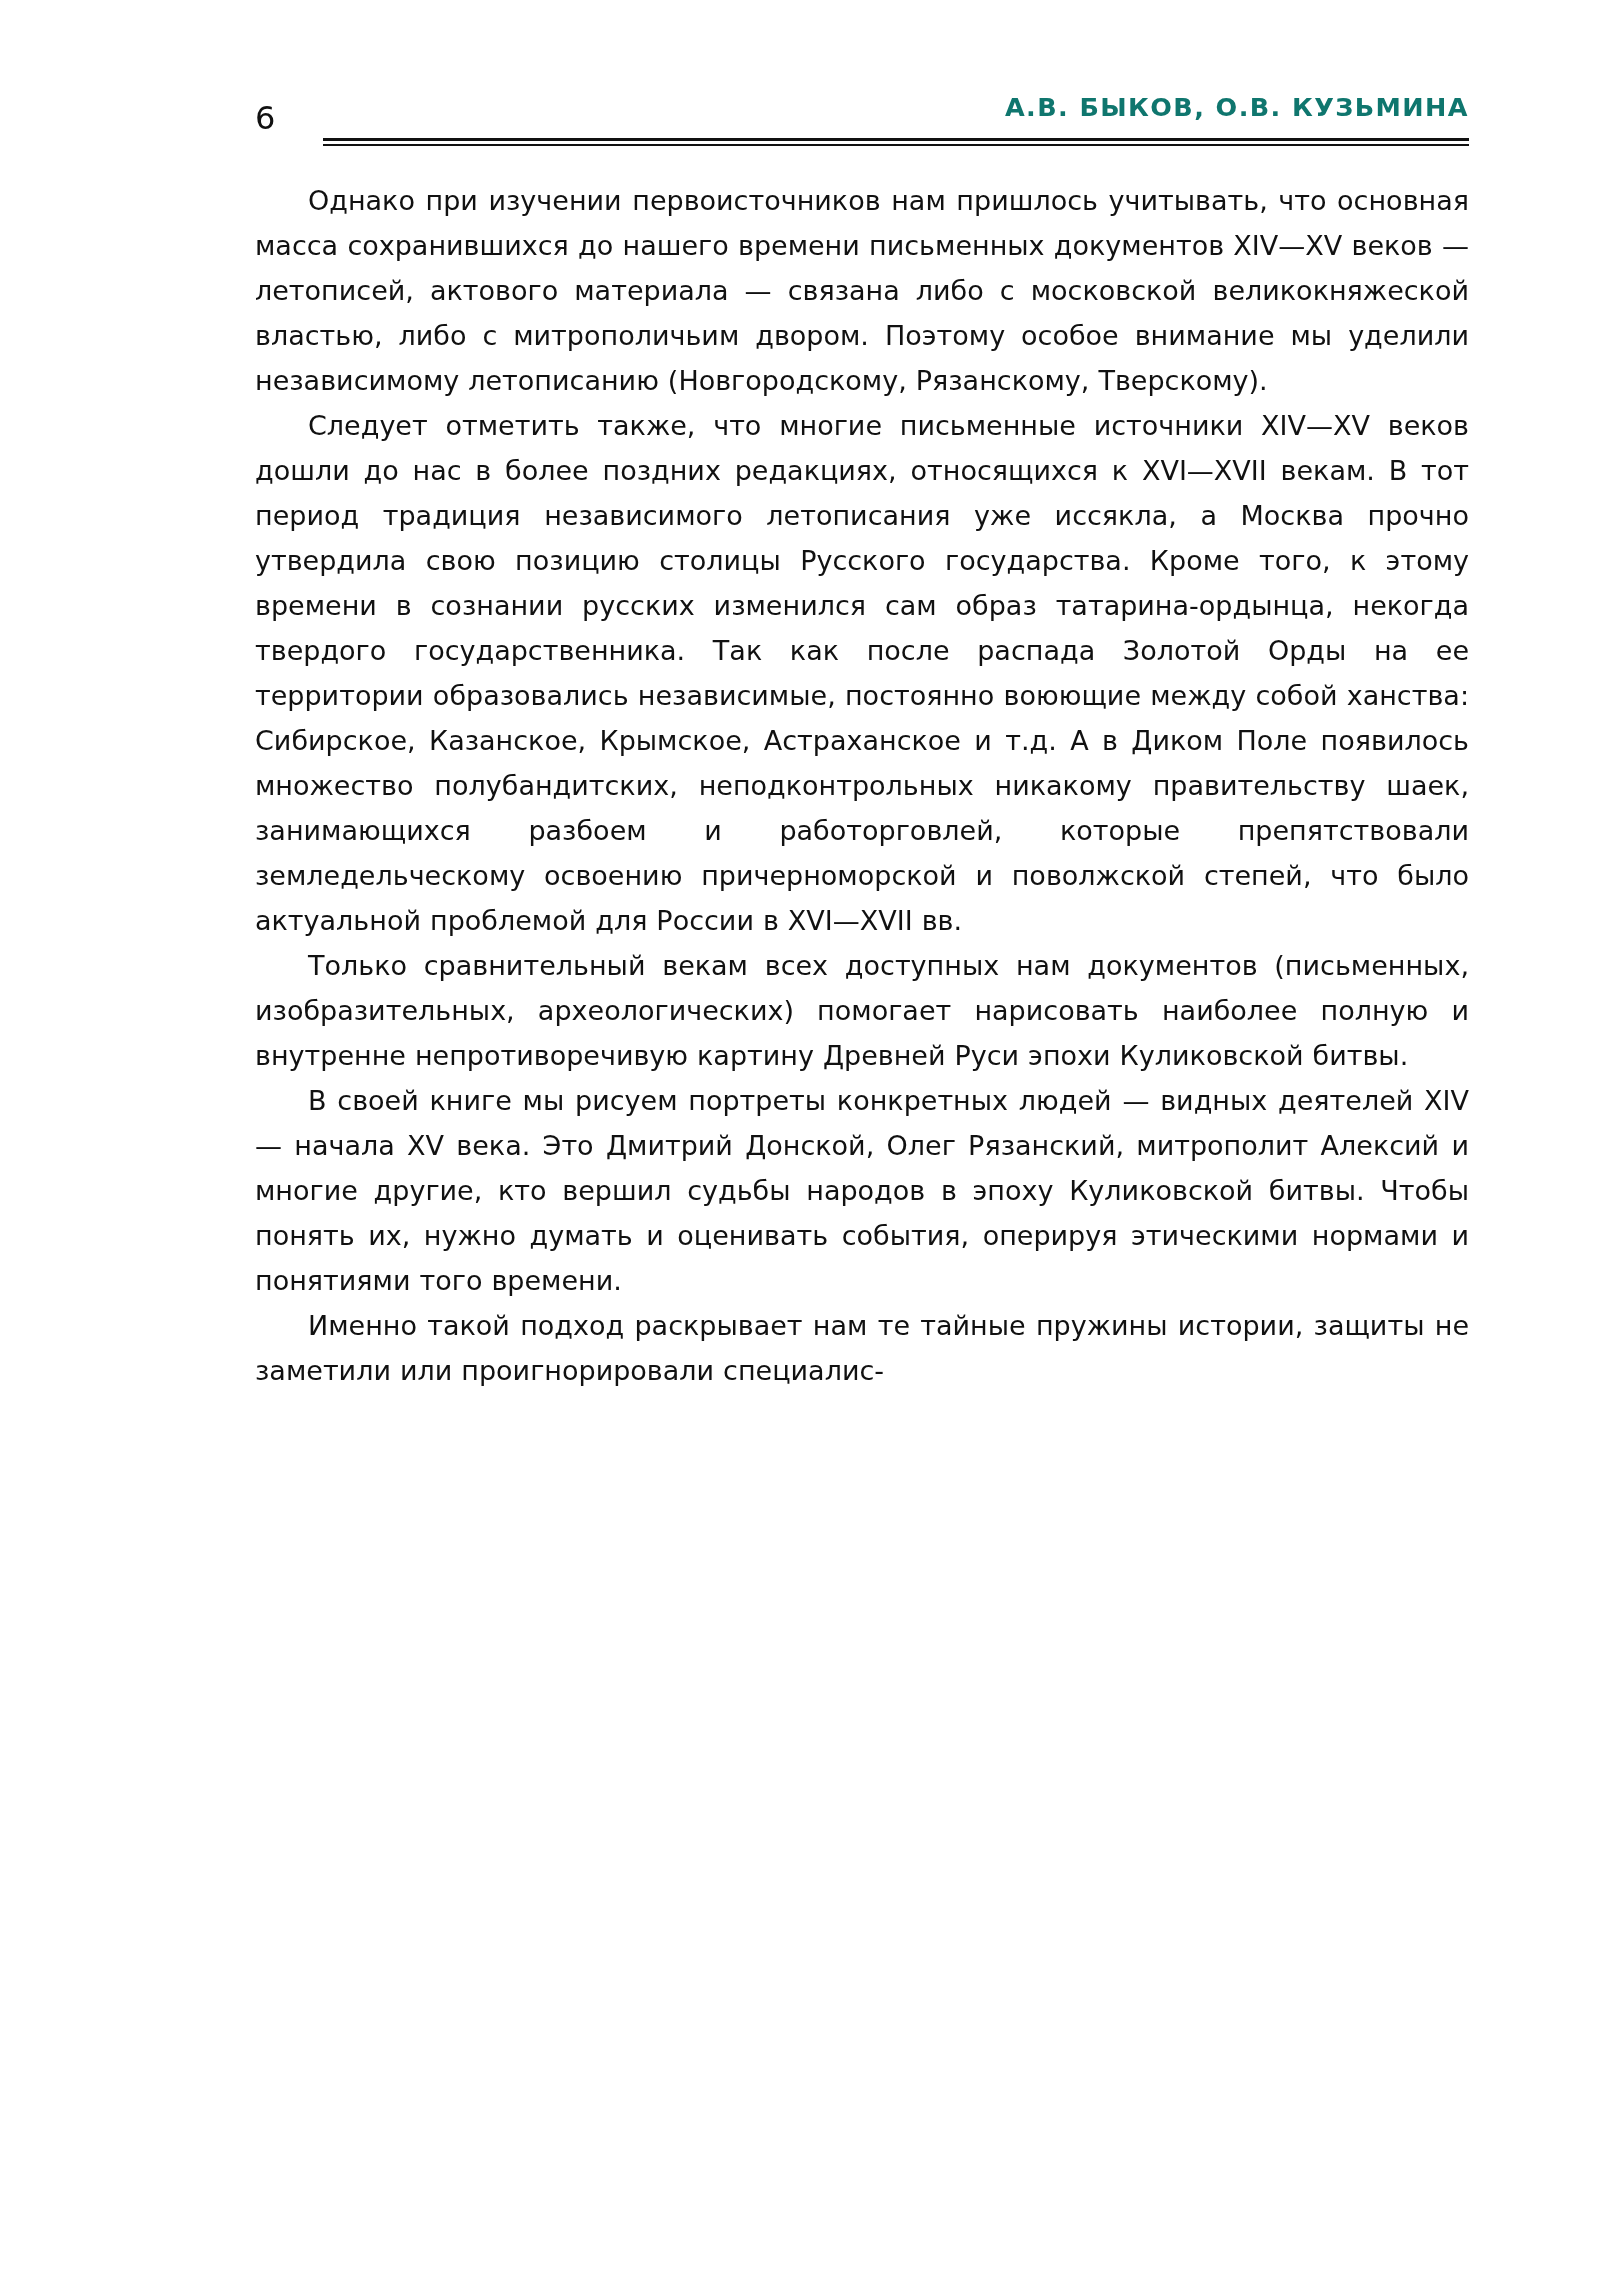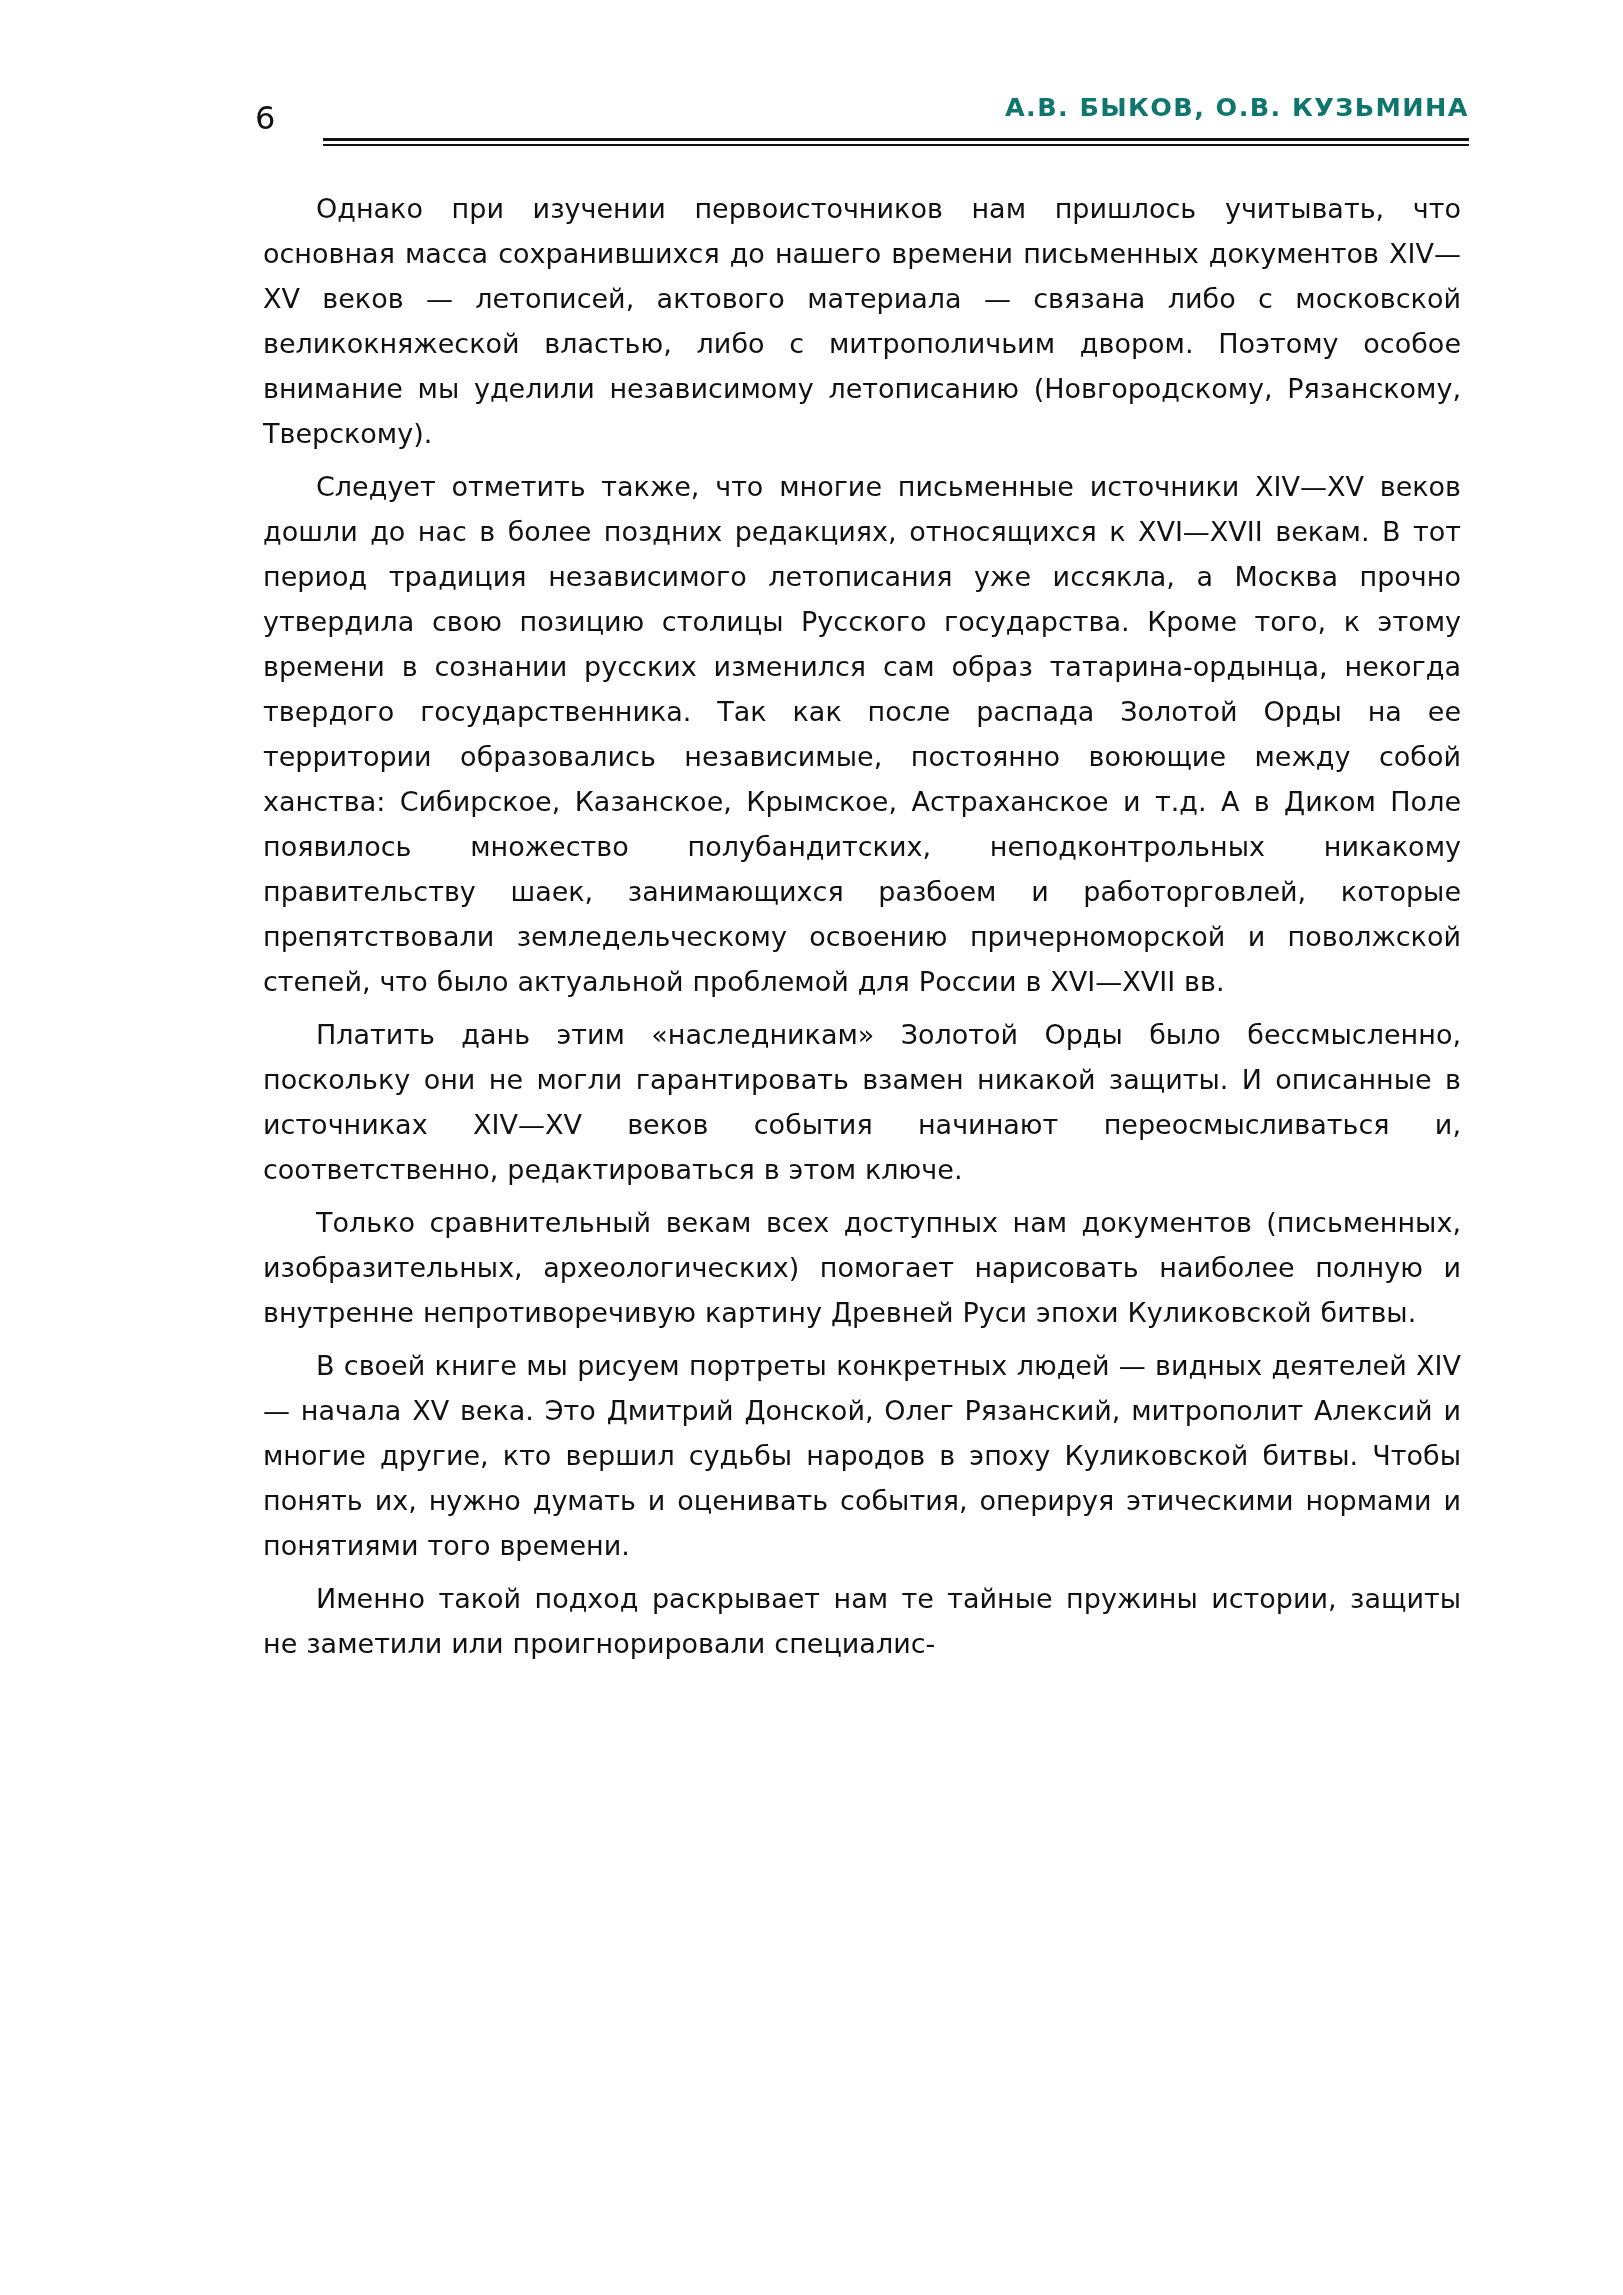--- a/index.html
+++ b/index.html
@@ -70,21 +70,21 @@
     left: 255px;
     top: 178px;
     width: 1214px;
     font-size: 27px;
     line-height: 45px;
     text-align: justify;
     text-justify: inter-word;
     color: #111;
   }
   .body-text p {
-    margin: 8px;
+    margin: 0;
     text-indent: 53px;
     text-align: justify;
     white-space: pre-wrap;
     word-spacing: 0.4px;
   }
   .body-text p.last {
     text-align: justify;
   }
 </style>
 </head>
@@ -97,20 +97,19 @@
     <div class="running-title">А.В. БЫКОВ, О.В. КУЗЬМИНА</div>
     <div class="header-rule-wrap">
       <div class="rule-thick"></div>
       <div class="rule-thin"></div>
     </div>
   </div>
 
   <div class="body-text">
     <p>Однако при изучении первоисточников нам пришлось учитывать, что основная масса сохранившихся до нашего времени письменных документов XIV—XV веков — летописей, актового материала — связана либо с московской великокняжеской властью, либо с митрополичьим двором. Поэтому особое внимание мы уделили независимому летописанию (Новгородскому, Рязанскому, Тверскому).</p>
     <p>Следует отметить также, что многие письменные источники XIV—XV веков дошли до нас в более поздних редакциях, относящихся к XVI—XVII векам. В тот период традиция независимого летописания уже иссякла, а Москва прочно утвердила свою позицию столицы Русского государства. Кроме того, к этому времени в сознании русских изменился сам образ татарина-ордынца, некогда твердого государственника. Так как после распада Золотой Орды на ее территории образовались независимые, постоянно воюющие между собой ханства: Сибирское, Казанское, Крымское, Астраханское и т.д. А в Диком Поле появилось множество полубандитских, неподконтрольных никакому правительству шаек, занимающихся разбоем и работорговлей, которые препятствовали земледельческому освоению причерноморской и поволжской степей, что было актуальной проблемой для России в XVI—XVII вв.</p>
-    <p>Платить дань этим «наследникам» Золотой Орды было бессмысленно, поскольку они не могли гарантировать взамен никакой защиты. И описанные в источниках XIV—XV веков события начинают переосмысливаться и, соответственно, редактироваться в этом ключе.</p>
     <p>Только сравнительный векам всех доступных нам документов (письменных, изобразительных, археологических) помогает нарисовать наиболее полную и внутренне непротиворечивую картину Древней Руси эпохи Куликовской битвы.</p>
     <p>В своей книге мы рисуем портреты конкретных людей — видных деятелей XIV — начала XV века. Это Дмитрий Донской, Олег Рязанский, митрополит Алексий и многие другие, кто вершил судьбы народов в эпоху Куликовской битвы. Чтобы понять их, нужно думать и оценивать события, оперируя этическими нормами и понятиями того времени.</p>
     <p class="last">Именно такой подход раскрывает нам те тайные пружины истории, защиты не заметили или проигнорировали специалис-</p>
   </div>
 
 </div>
 
 
 </body></html>

